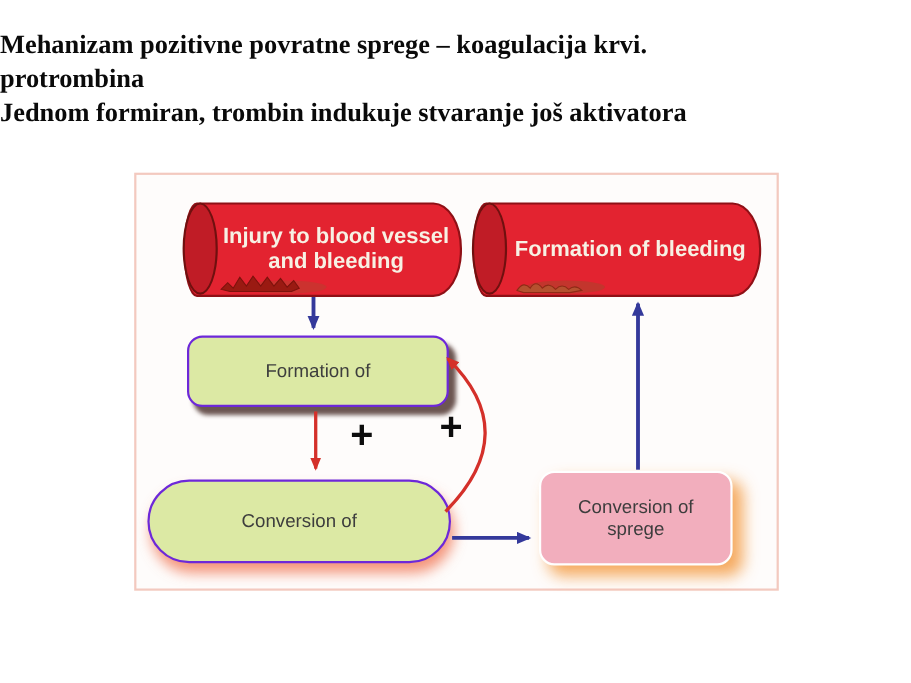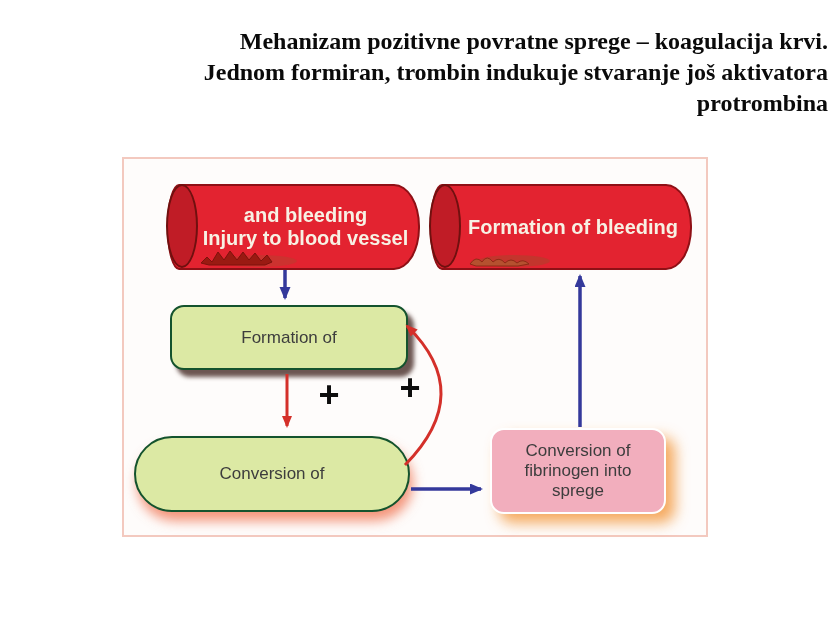--- a/index.html
+++ b/index.html
@@ -2,21 +2,21 @@
 <html><head>
 <meta charset="utf-8">
 <style>
   html,body { margin:0; padding:0; background:#ffffff; }
   .slide {
     position:relative; width:828px; height:621px; background:#ffffff;
     font-family:"Liberation Sans", sans-serif; overflow:hidden;
   }
   
   .title-block {
-    position:absolute; top:26px; left:0; right:0; text-align:right;
+    position:absolute; top:26px; left:0; right:0; text-align:left;
     font-family:"Liberation Serif", serif; font-weight:bold;
     font-size:24px; line-height:31px; color:#0a0a0a;
   }
   
   .diagram {
     position:absolute; left:122px; top:157px; width:586px; height:380px;
     border:2px solid #f3c9bf; background:#fefcfb; box-sizing:border-box;
   }
   
   .vessel {
@@ -35,56 +35,56 @@
     color:#f7f1e4; font-weight:bold; font-size:20px; line-height:23px;
     text-align:center;
   }
   .vessel-mark { position:absolute; }
   
   .box {
     position:absolute; display:flex; flex-direction:column; align-items:center;
     justify-content:center; text-align:center; box-sizing:border-box;
     color:#3d3d3d; font-size:17px; line-height:20px;
   }
-  .box-green { background:#dce9a4; border:2px solid #14532d;gap:13px; }
+  .box-green { background:#dce9a4; border:2px solid #6d28d9;gap:13px; }
   .box-formation { border-radius:14px; box-shadow:6px 7px 4px rgba(82,56,52,0.85); }
   .box-thrombin { border-radius:38px; box-shadow:3px 9px 12px rgba(240,105,68,0.7); }
   .box-fibrin {
     background:#f2aebd; border:2px solid #ffffff; border-radius:14px;
     box-shadow:9px 9px 14px rgba(242,150,58,0.8);
   }
   
   .arrows { position:absolute; left:0; top:0; width:586px; height:380px; pointer-events:none; }
   .plus {
     position:absolute; transform:translate(-50%,-50%);
     font-size:36px; font-weight:bold; color:#0d0d0d; line-height:1;
   }
 </style>
 </head>
 <body>
 
 <div class="slide">
 
   <div class="title-block">
     <div>Mehanizam pozitivne povratne sprege – koagulacija krvi.</div>
+    <div>protrombina</div>
     <div>Jednom formiran, trombin indukuje stvaranje još aktivatora</div>
-    <div>protrombina</div>
   </div>
 
   <div class="diagram">
 
     <div class="vessel" style="left:43px; top:25px; width:253px; height:86px;">
       <div class="vessel-cap"></div>
       <svg class="vessel-mark" style="left:30px; bottom:1px;" width="100" height="22" viewBox="0 0 100 22">
         <ellipse cx="60" cy="16" rx="38" ry="6" fill="#b0452f" opacity="0.45"></ellipse>
         <path d="M2,18 L8,12 L13,17 L19,7 L25,15 L31,6 L38,15 L44,7 L50,15 L56,8 L62,16 L68,10 L73,17 L66,20 L10,20 Z" fill="#9a1a12" stroke="#7d120c" stroke-width="1"></path>
       </svg>
       <div class="vessel-label">
+        <span>Injury to blood vessel</span>
         <span>and bleeding</span>
-        <span>Injury to blood vessel</span>
       </div>
     </div>
 
     <div class="vessel" style="left:306px; top:25px; width:262px; height:86px;">
       <div class="vessel-cap"></div>
       <svg class="vessel-mark" style="left:36px; bottom:1px;" width="86" height="20" viewBox="0 0 86 20">
         <ellipse cx="46" cy="14" rx="36" ry="6" fill="#a4482a" opacity="0.5"></ellipse>
         <path d="M2,17 Q8,8 14,15 Q19,7 25,15 Q31,9 37,16 Q43,10 49,16 Q55,11 61,17 L50,19 L8,19 Z" fill="#b5512f" stroke="#8f2a16" stroke-width="1"></path>
       </svg>
       <div class="vessel-label">
@@ -95,21 +95,20 @@
     <div class="box box-green box-formation" style="left:46px; top:146px; width:238px; height:65px;">
       <span>Formation of</span>
     </div>
 
     <div class="box box-green box-thrombin" style="left:10px; top:277px; width:276px; height:76px;">
       <span>Conversion of</span>
     </div>
 
     <div class="box box-fibrin" style="left:366px; top:269px; width:176px; height:86px;">
       <span>Conversion of</span>
-      <span>fibrinogen into</span>
       <span>sprege</span>
     </div>
 
     <svg class="arrows" viewBox="0 0 586 380">
       <defs>
         <marker id="arrB" markerUnits="userSpaceOnUse" markerWidth="14" markerHeight="12" refX="11" refY="5.5" orient="auto">
           <path d="M0,0 L13,5.5 L0,11 Z" fill="#34399b"></path>
         </marker>
         <marker id="arrR" markerUnits="userSpaceOnUse" markerWidth="13" markerHeight="11" refX="10" refY="5" orient="auto">
           <path d="M0,0 L12,5 L0,10 Z" fill="#d4302a"></path>

